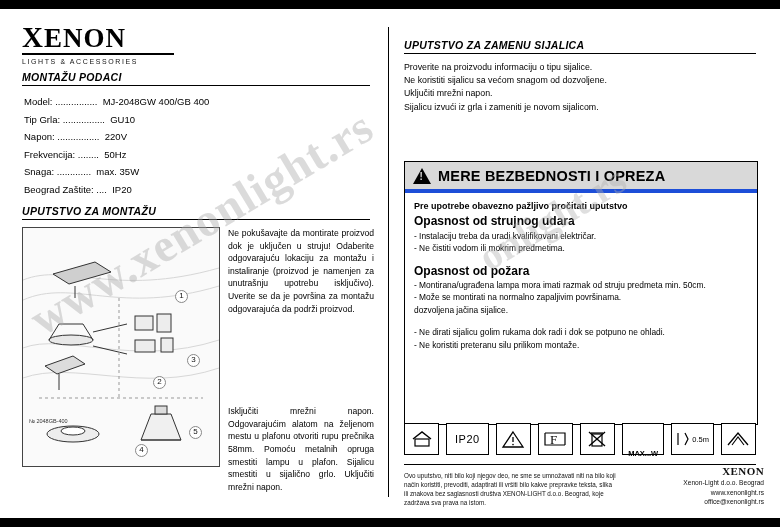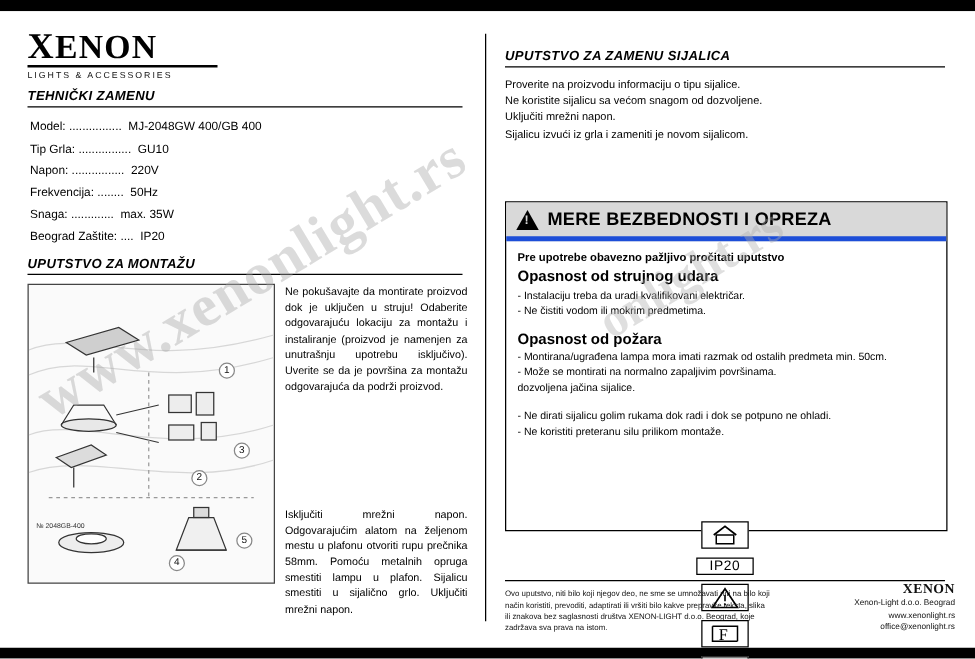--- a/index.html
+++ b/index.html
@@ -218,21 +218,20 @@
   
   .icon-strip {
     position: absolute;
     left: 404px;
     top: 408px;
     width: 352px;
     height: 44px;
     display: flex;
     align-items: center;
     gap: 7px;
-    flex-direction: column;
   }
   .icon-cell {
     width: 36px;
     height: 30px;
     border: 1px solid #000;
     display: flex;
     align-items: center;
     justify-content: center;
     font-size: 9px;
     position: relative;
@@ -324,21 +323,21 @@
 
     <div class="divider-v"></div>
 
     <div class="logo">
       <div class="logo-word"><span class="x">X</span><span>ENON</span></div>
       <div class="logo-rule"></div>
       <div class="logo-sub">LIGHTS &amp; ACCESSORIES</div>
     </div>
 
     <div id="tech-head">
-      <div class="sec-title">TEHNIČKI ZAMENU</div>
+      <div class="sec-title">MONTAŽU PODACI</div>
       <div class="sec-underline"></div>
     </div>
 
     <div class="spec-list">
       <div class="spec-row">Model: ................  MJ-2048GW 400/GB 400</div>
       <div class="spec-row">Tip Grla: ................  GU10</div>
       <div class="spec-row">Napon: ................  220V</div>
       <div class="spec-row">Frekvencija: ........  50Hz</div>
       <div class="spec-row">Snaga: .............  max. 35W</div>
       <div class="spec-row">Beograd Zaštite: ....  IP20</div>
@@ -412,42 +411,42 @@
       <p class="second">Isključiti mrežni napon. Odgovarajućim alatom na željenom mestu u plafonu otvoriti rupu prečnika 58mm. Pomoću metalnih opruga smestiti lampu u plafon. Sijalicu smestiti u sijalično grlo. Uključiti mrežni napon.</p>
     </div>
 
     <div id="zam-head">
       <div class="sec-title">UPUTSTVO ZA ZAMENU SIJALICA</div>
       <div class="sec-underline"></div>
     </div>
 
     <div class="zamena-text">
       <div>Proverite na proizvodu informaciju o tipu sijalice.</div>
-      <div>Ne koristite sijalicu sa većom snagom od dozvoljene.</div>
+      <div>Ne koristiti sijalicu sa većom snagom od dozvoljene.</div>
       <div>Uključiti mrežni napon.</div>
       <div>Sijalicu izvući iz grla i zameniti je novom sijalicom.</div>
     </div>
 
     <div class="safety-box">
       <div class="safety-head">
         <div class="warn-tri"></div>
         <div class="safety-title">MERE BEZBEDNOSTI I OPREZA</div>
       </div>
       <div class="safety-body">
         <div class="safety-lead">Pre upotrebe obavezno pažljivo pročitati uputstvo</div>
 
         <div class="hz-title">Opasnost od strujnog udara</div>
         <div class="hz-list">
           <div>- Instalaciju treba da uradi kvalifikovani električar.</div>
           <div>- Ne čistiti vodom ili mokrim predmetima.</div>
         </div>
 
         <div class="hz-title">Opasnost od požara</div>
         <div class="hz-list">
-          <div>- Montirana/ugrađena lampa mora imati razmak od ostalih predmeta min. 50cm.</div>
+          <div>- Montirana/ugrađena lampa mora imati razmak od struju predmeta min. 50cm.</div>
           <div>- Može se montirati na normalno zapaljivim površinama.</div>
           <div>  dozvoljena jačina sijalice.</div>
         </div>
 
         <div class="hz-list">
           <div>- Ne dirati sijalicu golim rukama dok radi i dok se potpuno ne ohladi.</div>
           <div>- Ne koristiti preteranu silu prilikom montaže.</div>
         </div>
       </div>
     </div>

